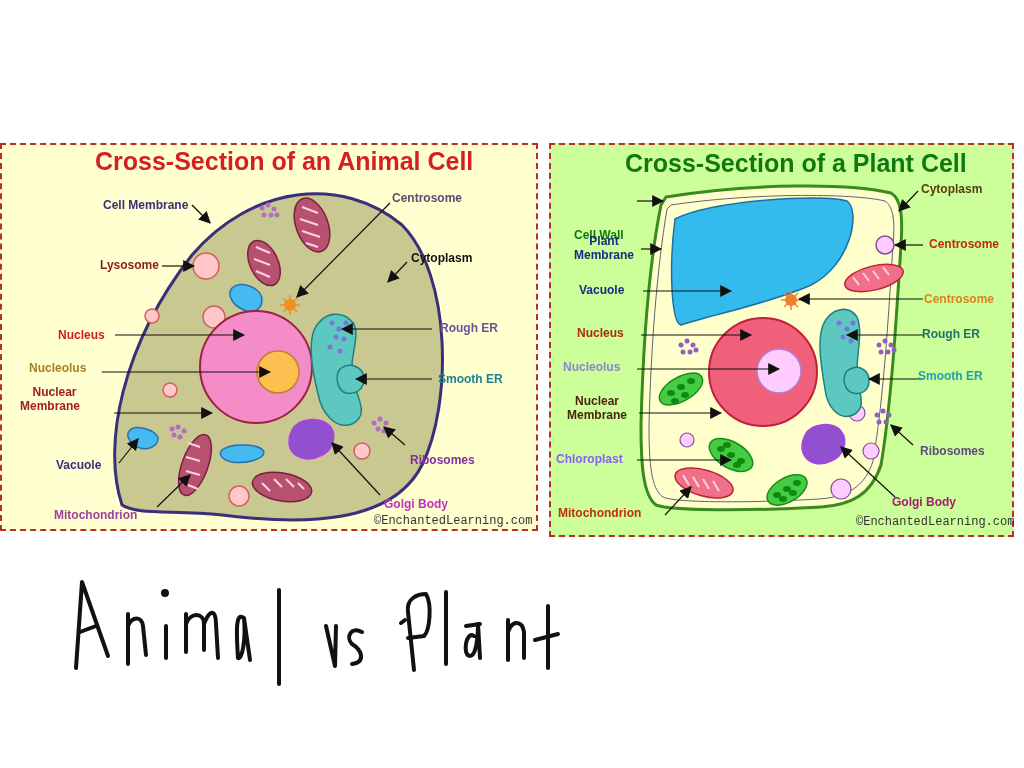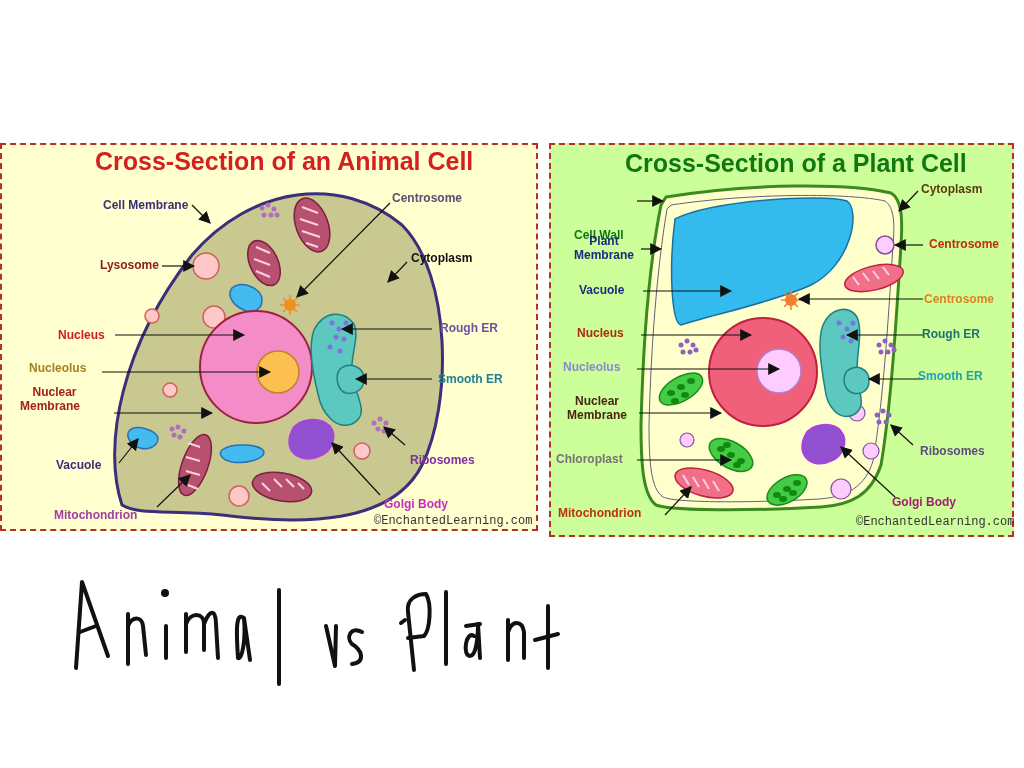--- a/index.html
+++ b/index.html
@@ -255,21 +255,21 @@
     <div>Plant</div>
     <div>Membrane</div>
   </div>
   <div class="lbl" style="left:28px; top:138px; color:#1a2a80;">Vacuole</div>
   <div class="lbl" style="left:26px; top:181px; color:#b02a10;">Nucleus</div>
   <div class="lbl" style="left:12px; top:215px; color:#8888cc;">Nucleolus</div>
   <div class="lbl" style="left:16px; top:249px; color:#4a2410; text-align:center;">
     <div>Nuclear</div>
     <div>Membrane</div>
   </div>
-  <div class="lbl" style="left:5px; top:307px; color:#737373;">Chloroplast</div>
+  <div class="lbl" style="left:5px; top:307px; color:#8b5cf6;">Chloroplast</div>
   <div class="lbl" style="left:7px; top:361px; color:#c03010;">Mitochondrion</div>
   <div class="lbl" style="left:370px; top:37px; color:#5a3a10;">Cytoplasm</div>
   <div class="lbl" style="left:378px; top:92px; color:#c02a10;">Centrosome</div>
   <div class="lbl" style="left:373px; top:147px; color:#e08020;">Centrosome</div>
   <div class="lbl" style="left:371px; top:182px; color:#207070;">Rough ER</div>
   <div class="lbl" style="left:367px; top:224px; color:#20a0b0;">Smooth ER</div>
   <div class="lbl" style="left:369px; top:299px; color:#604a80;">Ribosomes</div>
   <div class="lbl" style="left:341px; top:350px; color:#a02070;">Golgi Body</div>
   <div class="credit" style="left:297px; top:370px;">©EnchantedLearning.com</div>
 </div>

